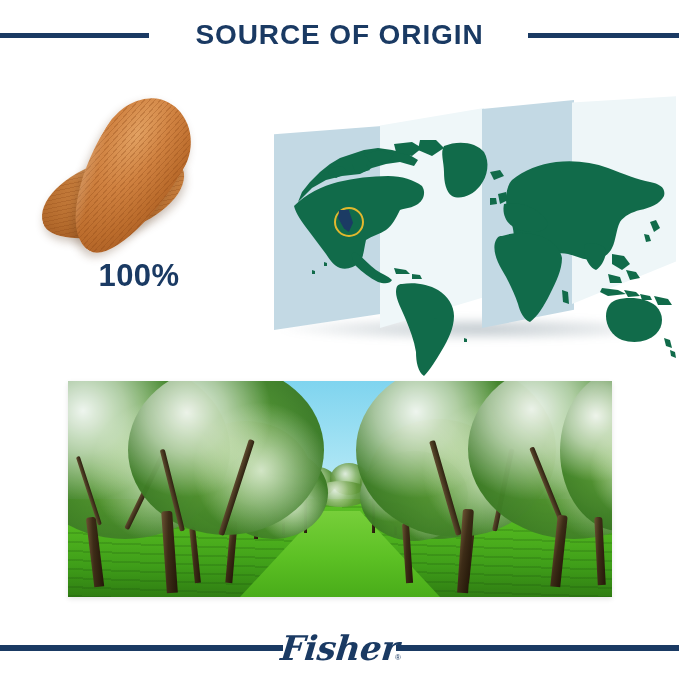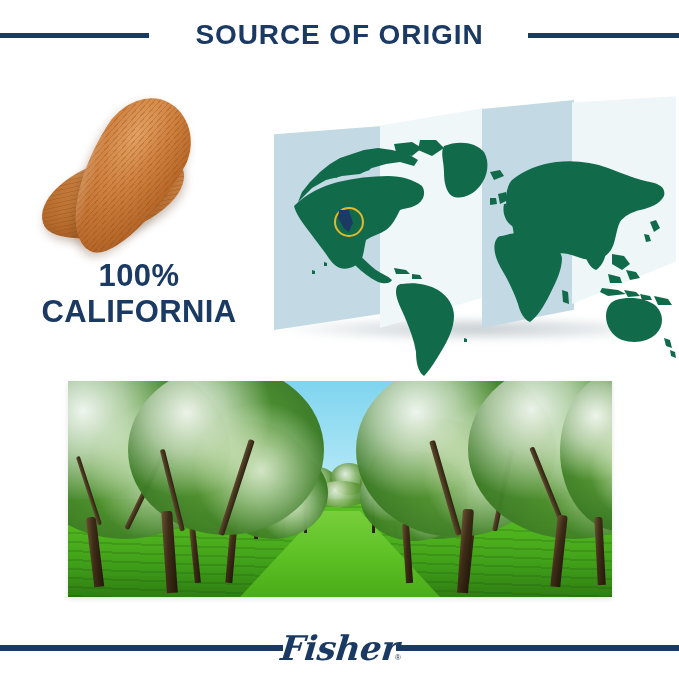--- a/index.html
+++ b/index.html
@@ -224,21 +224,20 @@
     <div id="header-title">SOURCE OF ORIGIN</div>
   </div>
 
   <div id="almond-group">
     <div class="almond" id="almond-back"></div>
     <div class="almond" id="almond-front"></div>
   </div>
 
   <div id="cal-text">
     <div>100%</div>
-    <div>CALIFORNIA</div>
   </div>
 
   <div id="map-wrap">
     <div id="map-shadow"></div>
     <div class="panel" id="panel1"></div>
     <div class="panel" id="panel2"></div>
     <div class="panel" id="panel3"></div>
     <div class="panel" id="panel4"></div>
 
     <svg id="map-continents" viewBox="0 0 410 296">

